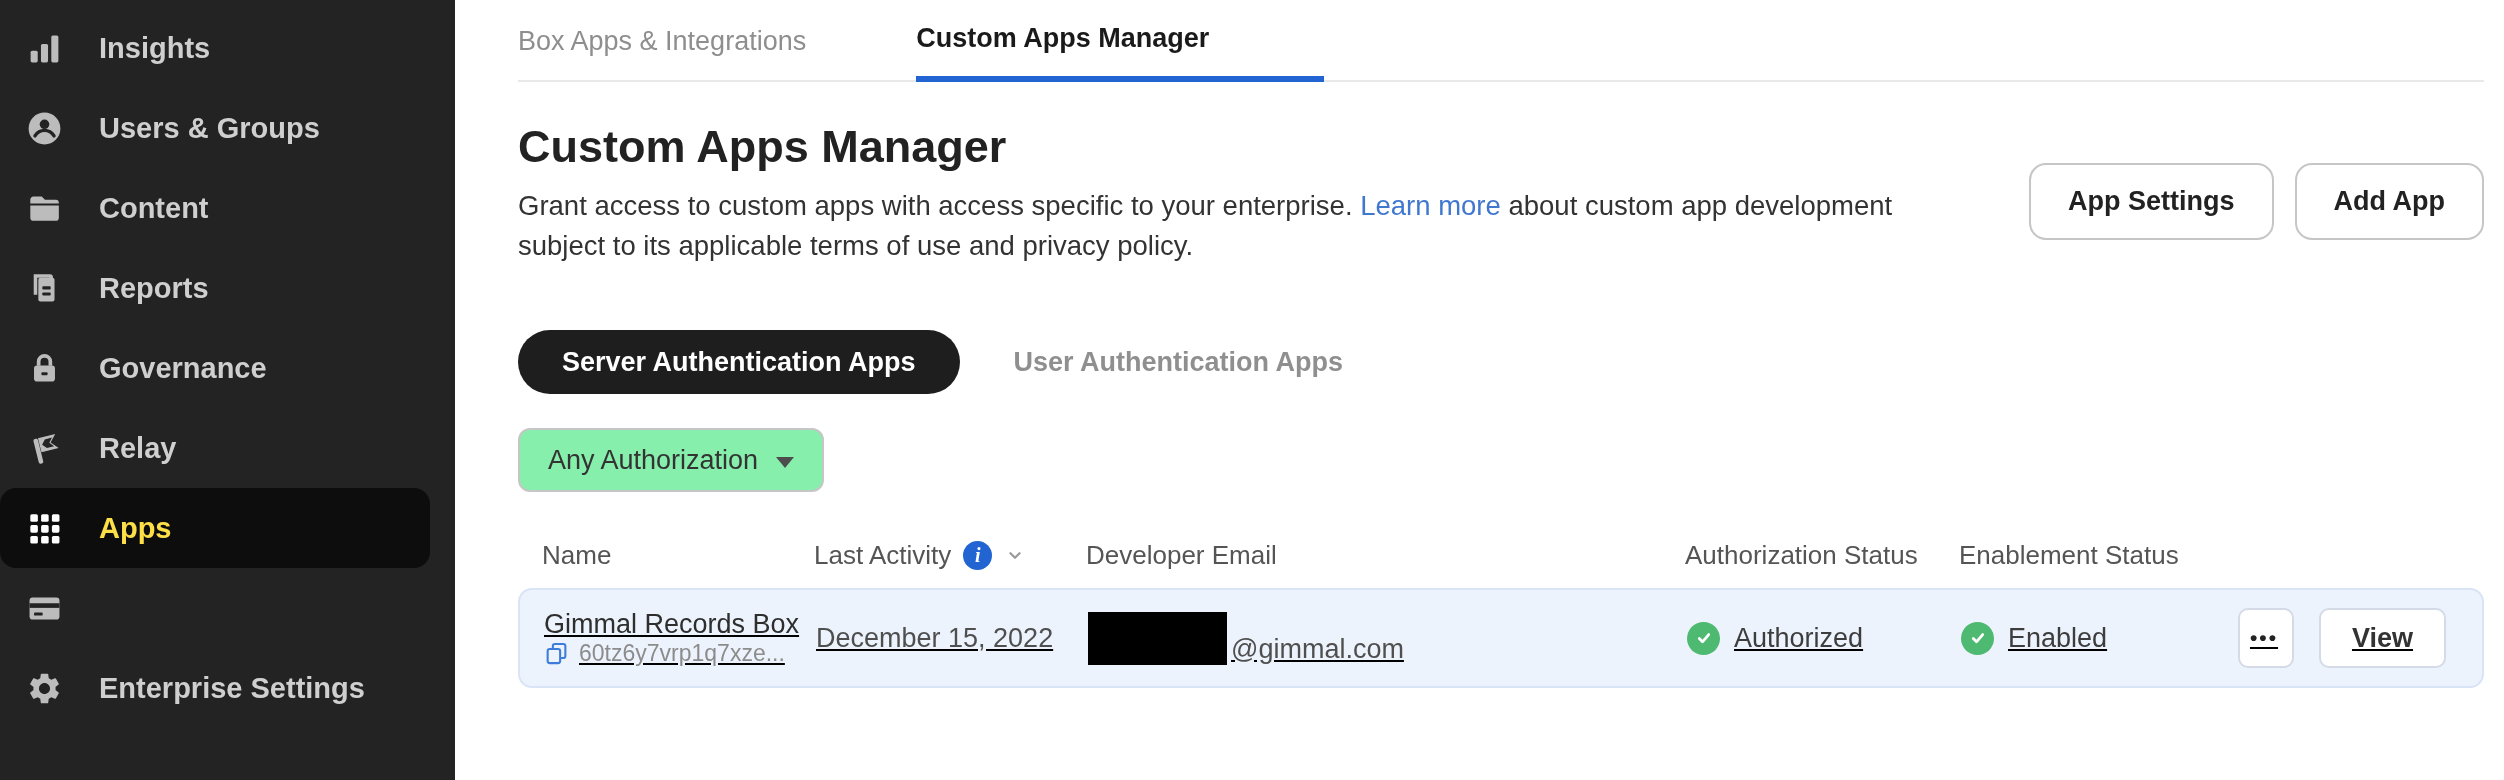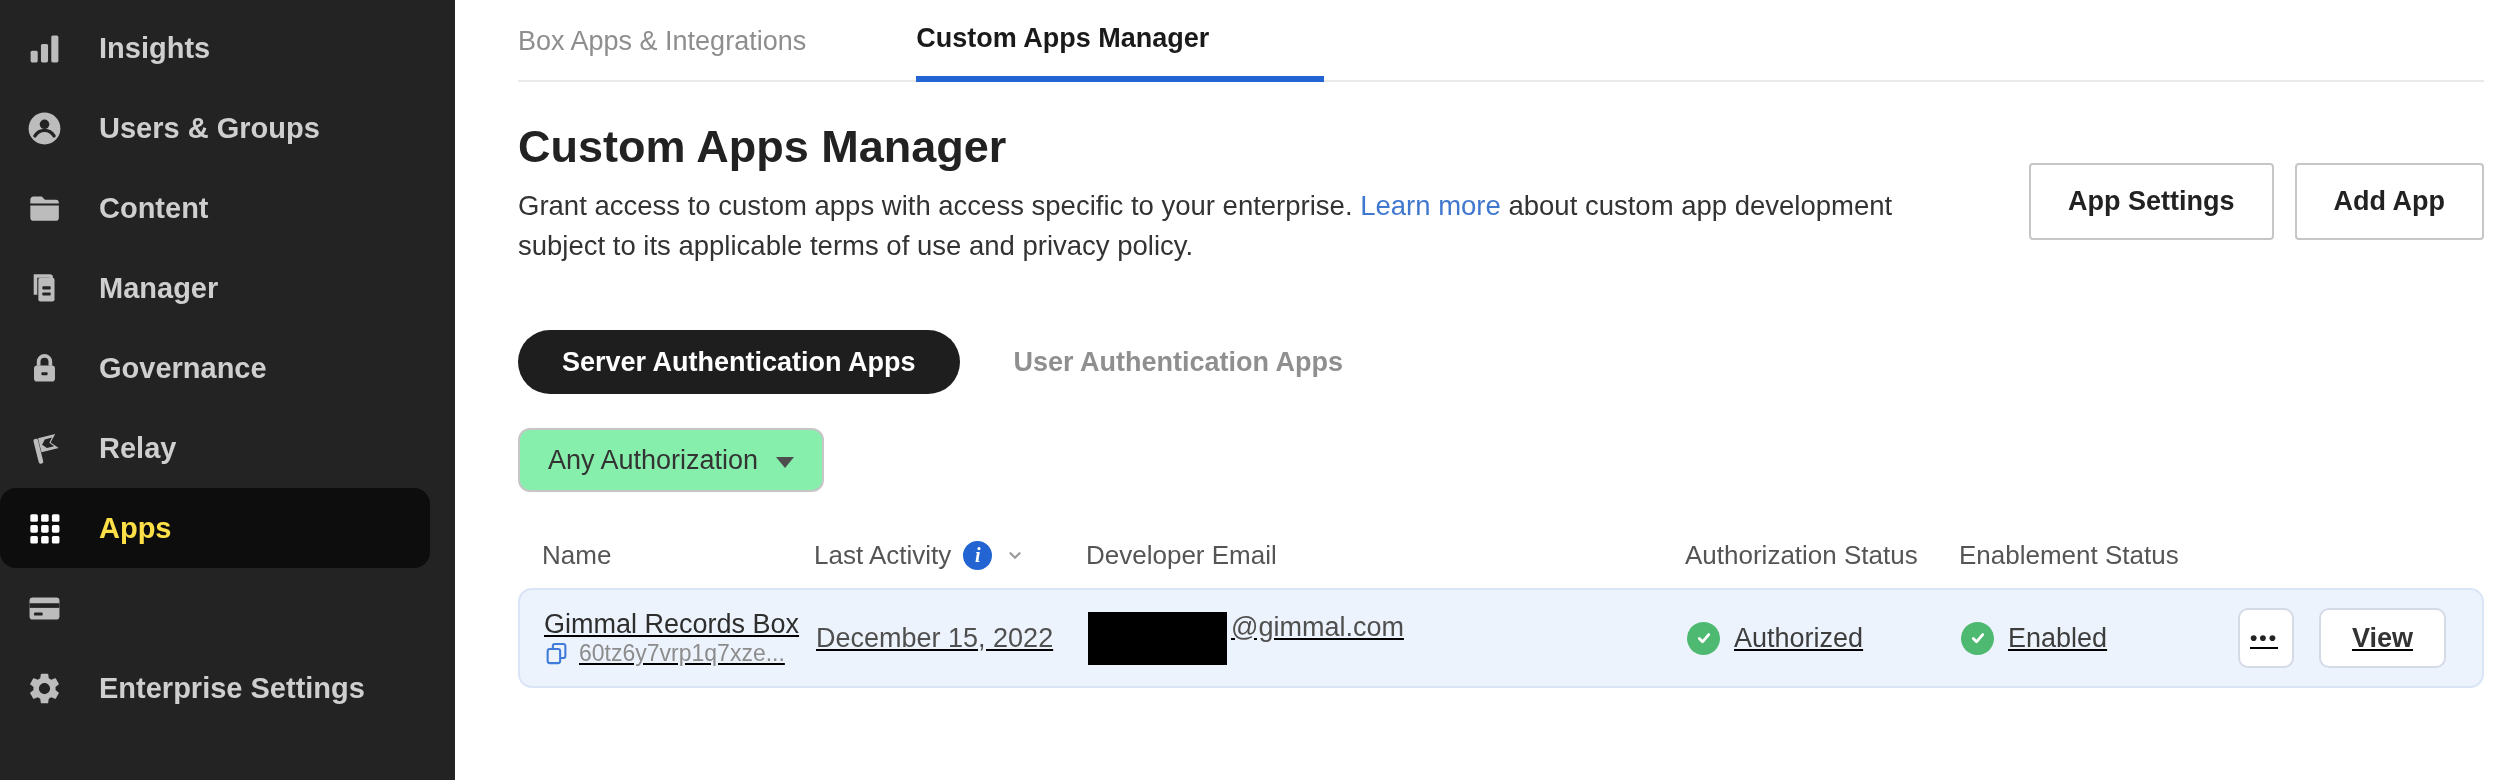--- a/index.html
+++ b/index.html
@@ -45,21 +45,21 @@
 
   .page-head { display:flex; justify-content:space-between; margin-top:38px; }
   .page-title {
     margin:0; font-size:45px; line-height:54px; font-weight:700; color:#222;
   }
   .desc { margin-top:12px; font-size:27.5px; line-height:40px; color:#333; }
   .desc .link { color:#4178cf; cursor:pointer; text-decoration:none; }
   .head-actions { display:flex; gap:21px; margin-top:43px; flex-shrink:0; }
   .btn {
     height:77px; padding:0 37px; background:#fff;
-    border:2px solid #c6c6c6; border-radius:4px;
+    border:2px solid #c6c6c6; border-radius:17px;
     font-size:27px; font-weight:700; color:#222;
     display:flex; align-items:center; cursor:pointer; white-space:nowrap;
     font-family:"Liberation Sans", sans-serif;
   }
 
   .authtabs { display:flex; align-items:center; margin-top:64px; }
   .pill {
     height:64px; border-radius:32px; background:#1e1e1e; color:#fff;
     display:flex; align-items:center; padding:0 44px;
     font-size:27px; font-weight:700; cursor:pointer; white-space:nowrap;
@@ -108,21 +108,21 @@
     background:#edf3fc; border:2px solid #d9e4f7; border-radius:14px;
     padding:0 36px 0 24px;
     text-decoration:underline;
   }
   .app-name { font-size:27px; color:#2e2e2e; }
   .app-id { display:flex; align-items:center; gap:10px; }
   .copy-icon { width:25px; height:25px; color:#3f7cd9; cursor:pointer; flex-shrink:0; }
   .copy-icon svg { display:block; width:100%; height:100%; }
   .app-id-text { font-size:23px; color:#8c8c8c; }
   .cell-date { font-size:27px; color:#4f4f4f; white-space:nowrap; }
-  .cell-email { display:flex; align-items:flex-start; gap:4px; font-size:27px; color:#4f4f4f; }
+  .cell-email { display:flex; align-items:flex-end; gap:4px; font-size:27px; color:#4f4f4f; }
   .redact { width:139px; height:53px; background:#000; }
   .status { display:flex; align-items:center; gap:14px; font-size:27px; color:#3d3d3d; white-space:nowrap; }
   .status-dot {
     width:33px; height:33px; border-radius:50%; background:#4db971;
     display:flex; align-items:center; justify-content:center; flex-shrink:0;
   }
   .status-dot svg { display:block; width:24px; height:24px; }
   .cell-actions { display:flex; align-items:center; gap:25px; }
   .more-btn {
     width:56px; height:60px; border-radius:10px; background:#fff;
@@ -181,21 +181,21 @@
 
     <div class="side-item">
       <span class="icon">
         <svg viewBox="0 0 24 24" fill="currentColor">
           <path d="M5 2.8h10.5a2 2 0 0 1 2 2V16h-2.3V5H7.3v11H5z"></path>
           <rect x="8" y="5" width="10.5" height="15.5" rx="1.4"></rect>
           <rect x="10.6" y="10.6" width="5.4" height="2" rx="0.5" fill="#232323"></rect>
           <rect x="10.6" y="14.6" width="5.4" height="2" rx="0.5" fill="#232323"></rect>
         </svg>
       </span>
-      <span>Manager</span>
+      <span>Reports</span>
     </div>
 
     <div class="side-item">
       <span class="icon">
         <svg viewBox="0 0 24 24" fill="currentColor">
           <path d="M8.2 10.2V7.6a3.8 3.8 0 0 1 7.6 0v2.6" fill="none" stroke="currentColor" stroke-width="2.4"></path>
           <rect x="5.2" y="10" width="13.6" height="10.5" rx="2"></rect>
           <rect x="10" y="14.4" width="4" height="2" rx="0.6" fill="#232323"></rect>
         </svg>
       </span>

